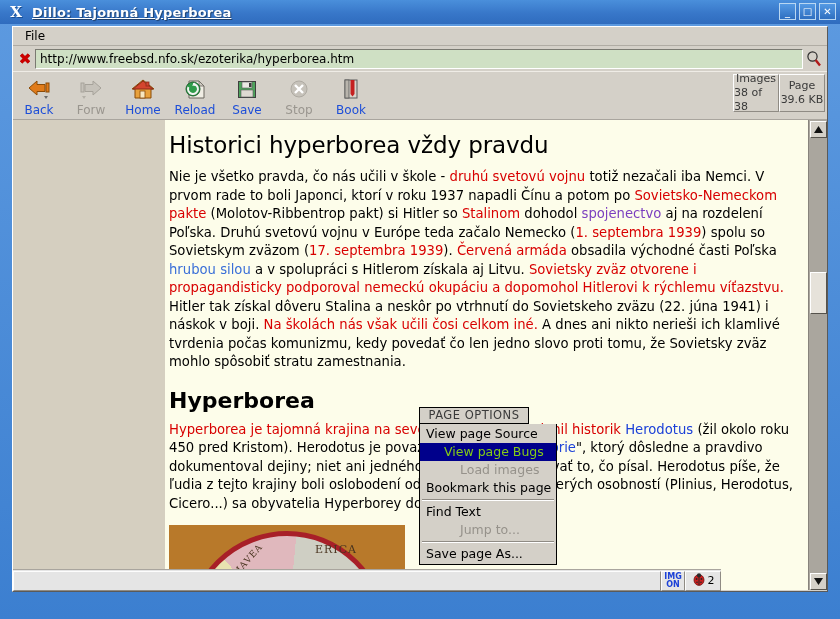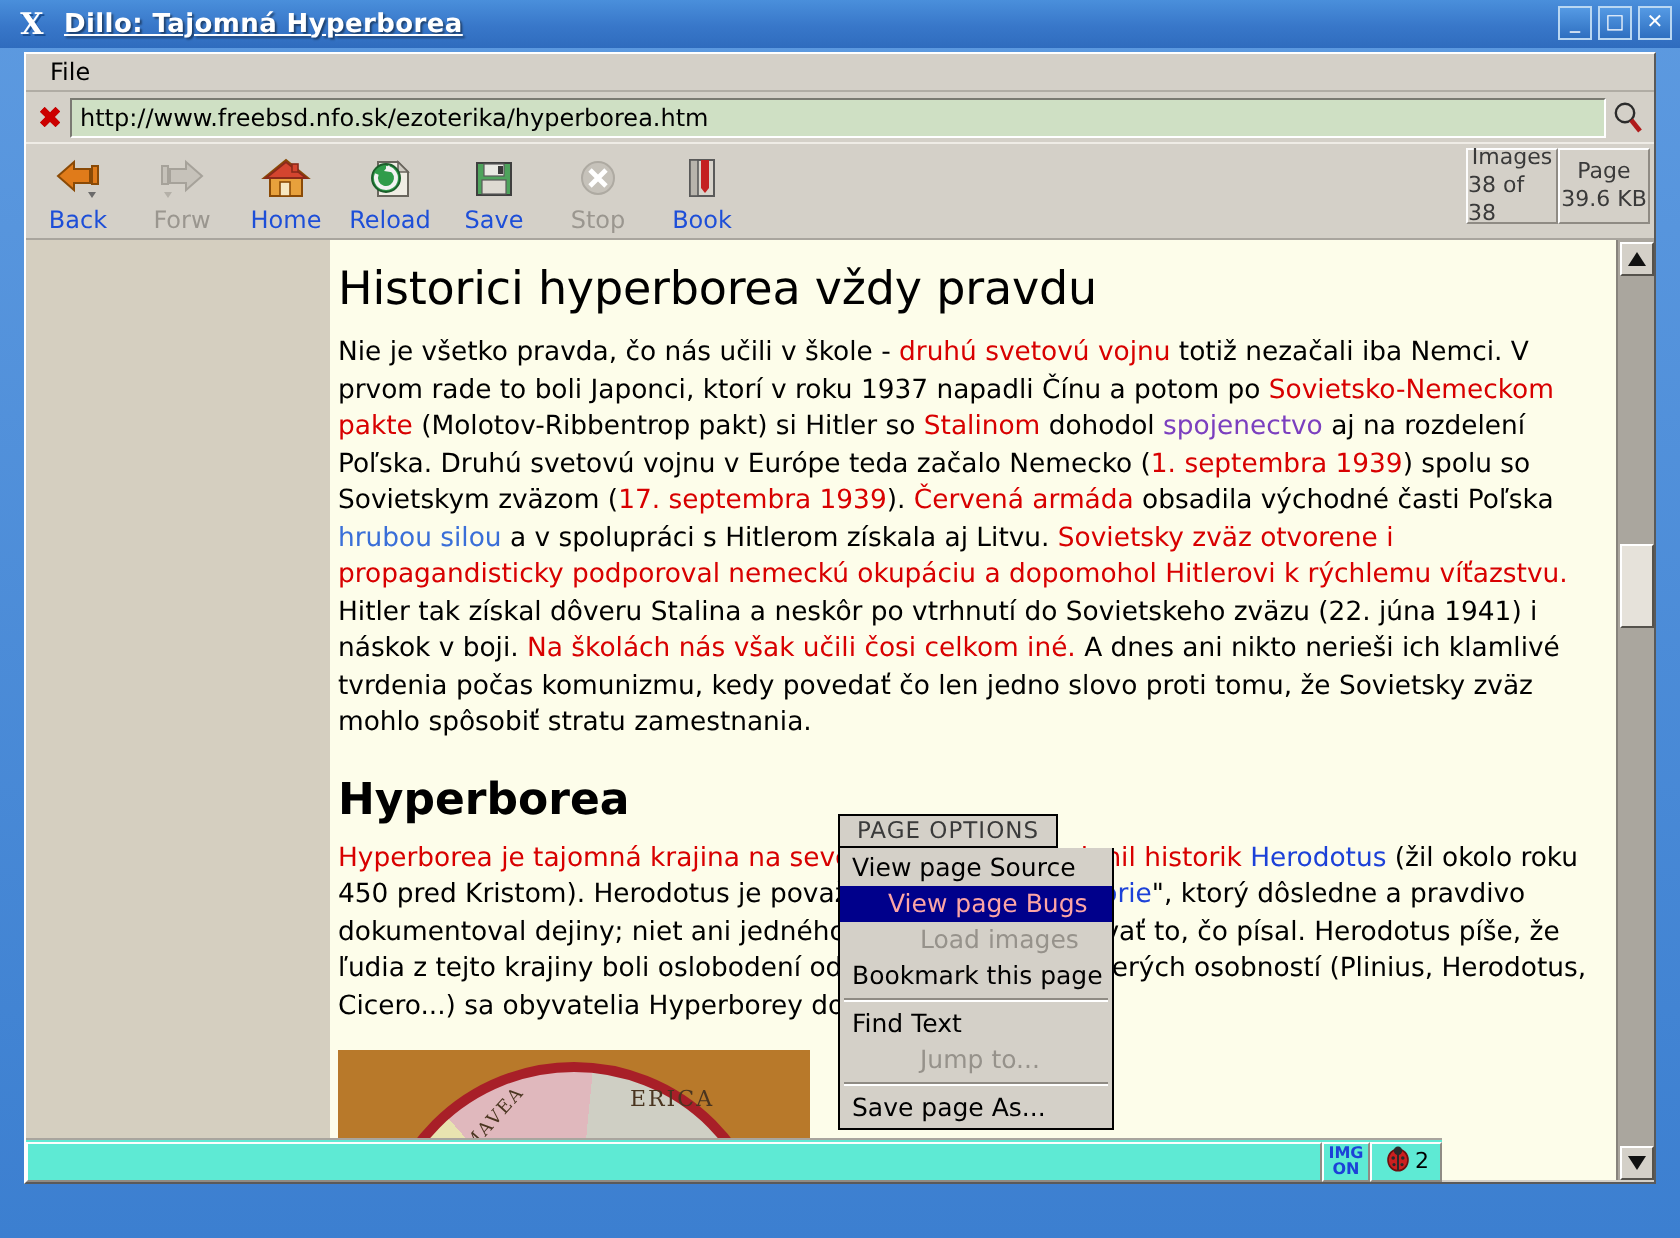--- a/index.html
+++ b/index.html
@@ -302,21 +302,21 @@
     border-top-color: #ffffff;
     border-left-color: #ffffff;
     box-sizing: border-box;
   }
 
   
   .statusbar {
     position: absolute;
     left: 0; bottom: 0;
     width: 708px; height: 22px;
-    background: #5eead4;
+    background: #e5e5e5;
     display: flex;
     align-items: center;
     box-sizing: border-box;
     border-top: 1px solid #a9a59e;
   }
   .status-msg {
     flex: 1;
     height: 20px;
     border: 1px solid #8f8b84;
     border-top-color: #fdfdfd;
@@ -384,21 +384,21 @@
   .ctx-item {
     height: 18px;
     line-height: 18px;
     padding-left: 6px;
     font-size: 12.5px;
     color: #000;
     white-space: nowrap;
   }
   .ctx-item.sel {
     background: #00008b;
-    color: #fca5a5;
+    color: #84cc16;
     padding-left: 24px;
   }
   .ctx-item.dis { color: #96928b; padding-left: 40px; }
   .ctx-sep {
     height: 1px;
     margin: 2px 2px;
     background: #8f8b84;
     border-bottom: 1px solid #ffffff;
   }
 </style>

